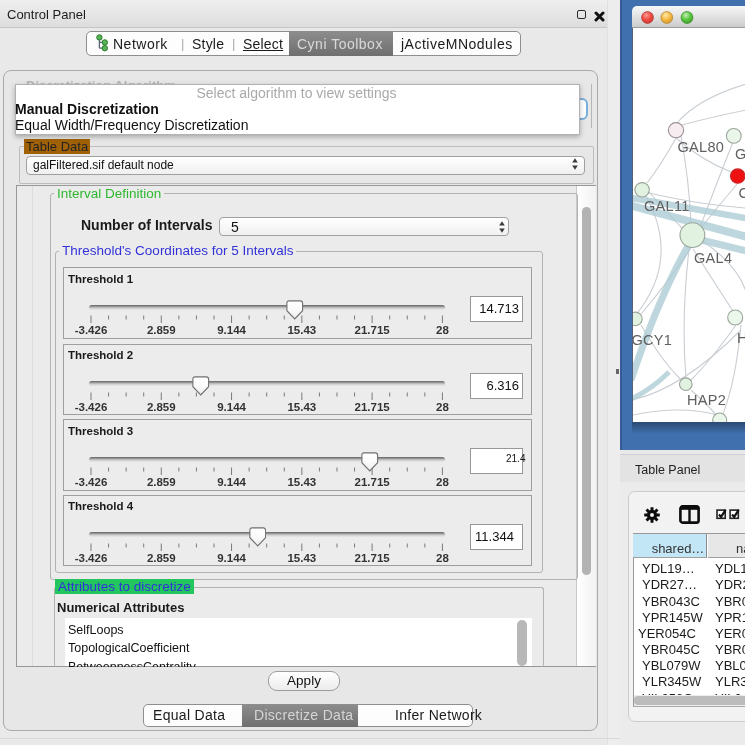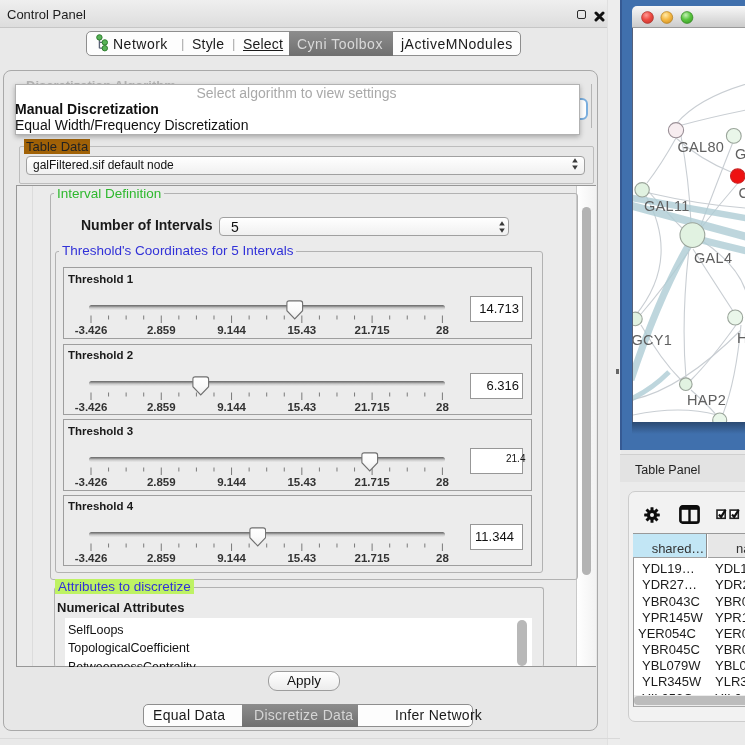--- a/index.html
+++ b/index.html
@@ -252,21 +252,21 @@
           <stop offset="1" stop-color="#ececec"></stop>
         </linearGradient>
       </defs>
     <path d="M3.2,0.9 H14.3 Q16.6,0.9 16.6,3.2 V10.7 L8.75,19 L0.9,10.7 V3.2 Q0.9,0.9 3.2,0.9 Z" fill="url(#th4)" stroke="#6f6f6f" stroke-width="1.1"></path>
   </svg>
 <div class="abs" style="left:470px;top:523.5px;width:53px;height:26px;background:#fff;border:1px solid #979797;box-sizing:border-box;"></div>
 <div class="abs" style="left:470px;top:528.5px;width:49px;text-align:center;font-size:13px;color:#111;">11.344</div>
 </div>
 
 <div class="abs" style="left:54px;top:587px;width:488px;height:79px;border:1px solid #b2b2b2;border-radius:3px;border-bottom:none;"></div>
-<div class="abs" style="left:55px;top:578.5px;font-size:13.5px;color:#3232d8;background:#bef264;padding:0 3px;">Attributes to discretize</div>
+<div class="abs" style="left:55px;top:578.5px;font-size:13.5px;color:#3232d8;background:#22c55e;padding:0 3px;">Attributes to discretize</div>
 <div class="abs b" style="left:57px;top:600px;font-size:13px;color:#1a1a1a;">Numerical Attributes</div>
 <div class="abs" style="left:65px;top:618px;width:467px;height:48px;background:#ffffff;"></div>
 <div class="abs" style="left:68px;top:622.5px;font-size:12.5px;color:#111;">SelfLoops</div>
 <div class="abs" style="left:68px;top:641px;font-size:12.5px;color:#111;">TopologicalCoefficient</div>
 <div class="abs" style="left:68px;top:659.5px;font-size:12.5px;color:#111;height:7px;overflow:hidden;">BetweennessCentrality</div>
 <div class="abs" style="left:517px;top:620px;width:10px;height:46px;background:#b8b8b8;border-radius:5px;"></div>
 
 <div class="abs" style="left:268px;top:671px;width:70px;height:18px;background:linear-gradient(#ffffff,#ececec);border:1px solid #9d9d9d;border-radius:9px;text-align:center;font-size:13.5px;color:#111;line-height:17px;">Apply</div>
 
 <div class="abs" style="left:143px;top:704px;width:328px;height:21px;background:#fdfdfd;border:1px solid #8e8e8e;border-radius:5px;"></div>

